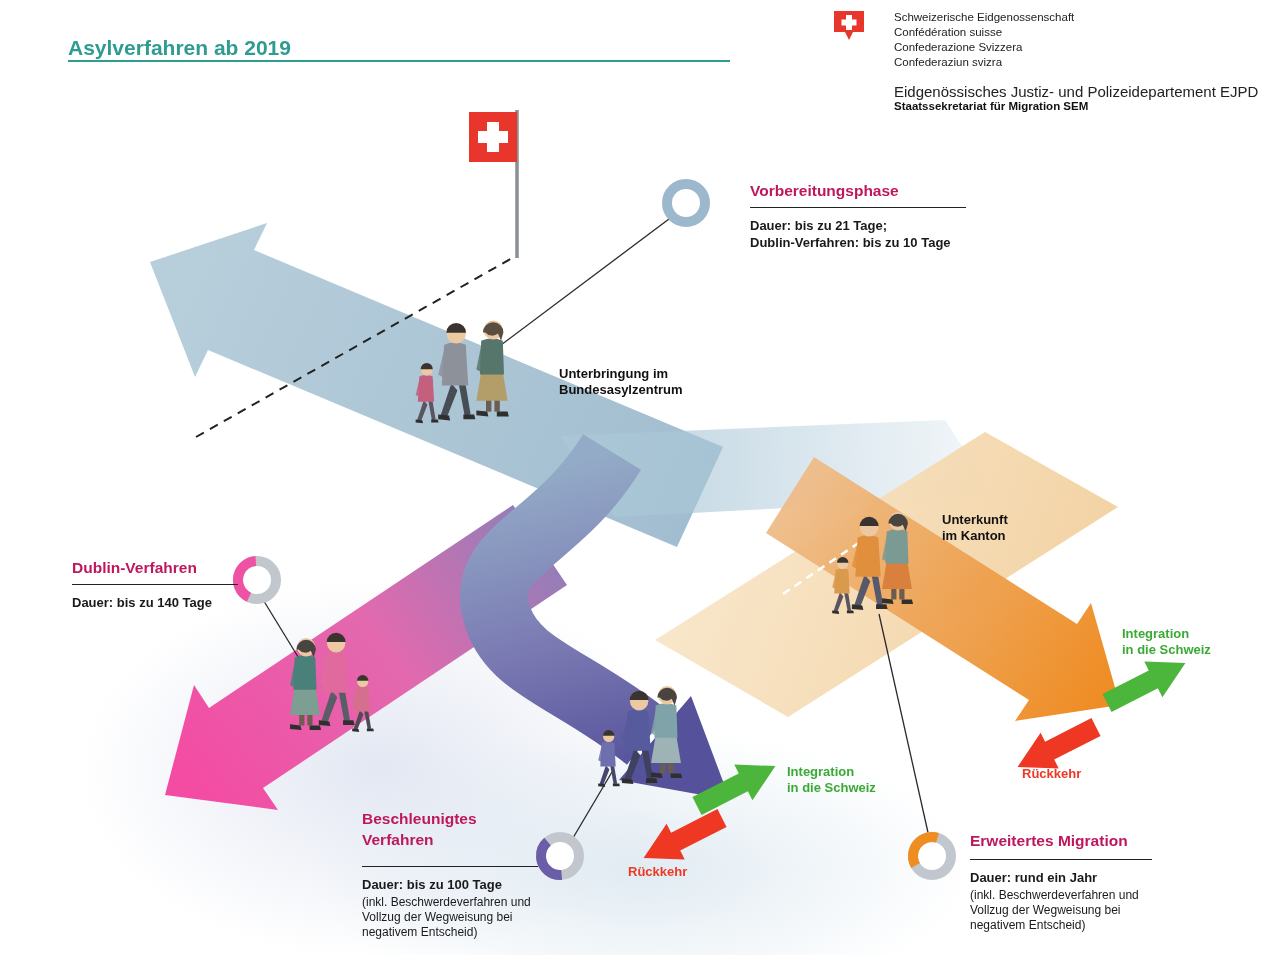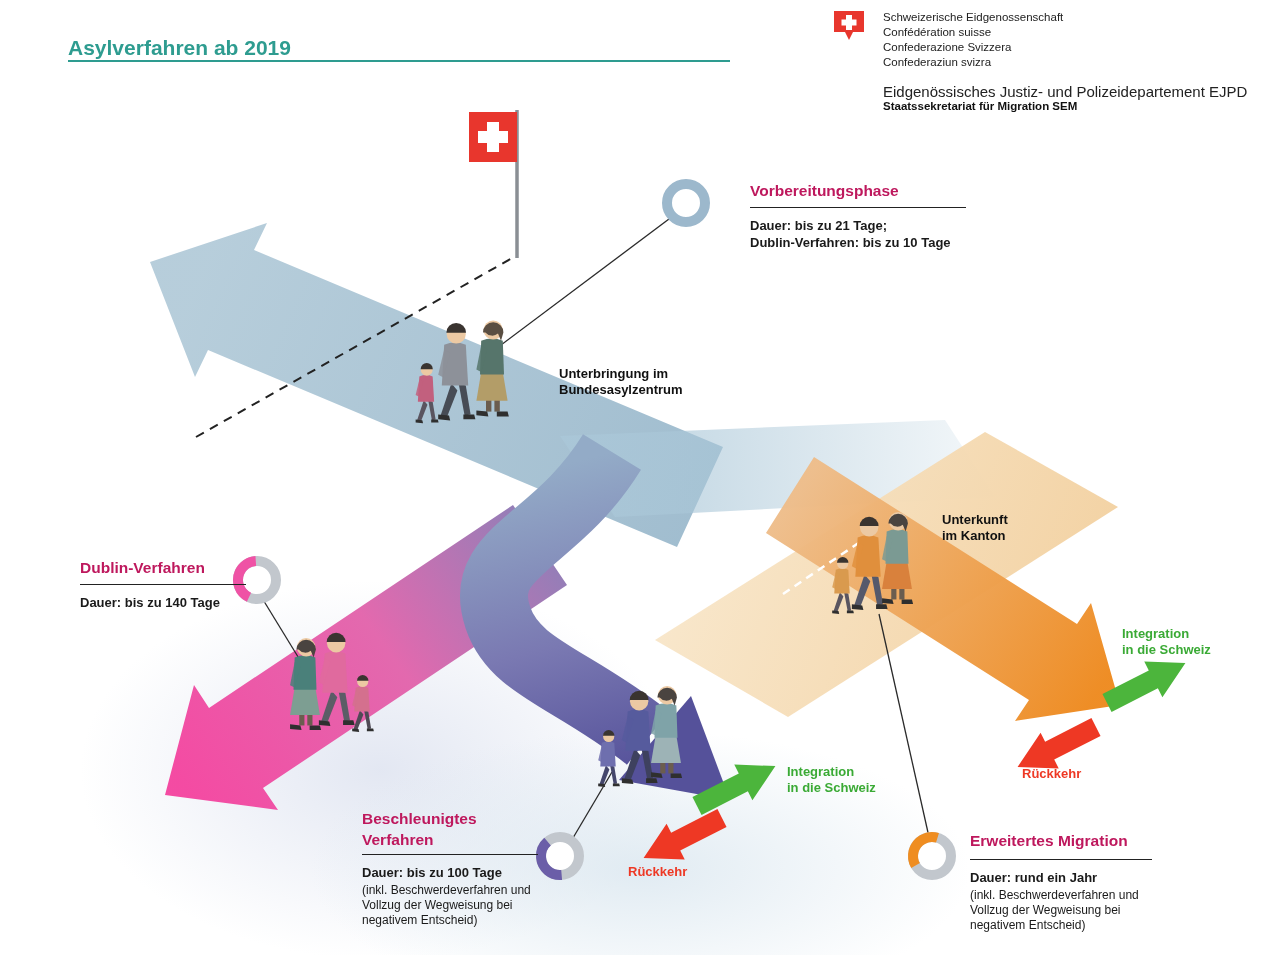--- a/index.html
+++ b/index.html
@@ -11,38 +11,38 @@
 
   .abs{position:absolute;}
   .pre{white-space:pre-line;}
 
   .page-title{
     left:68px;top:36px;width:662px;
     font-size:21px;font-weight:bold;color:#2e9c90;
     border-bottom:2px solid #2e9c90;
   }
 
-  .logo-block{left:833px;top:10px;display:flex;gap:18px;}
+  .logo-block{left:833px;top:10px;display:flex;gap:29px;}
   .logo-text .conf{font-size:11.5px;line-height:15px;color:#222;}
   .logo-text .dept{font-size:15px;line-height:15px;color:#222;margin-top:14px;}
   .logo-text .office{font-size:11.5px;line-height:15px;color:#111;font-weight:bold;}
 
   .phase-block .ph-title{
     font-size:15.5px;font-weight:bold;color:#be185d;line-height:21px;
     border-bottom:1.5px solid #222;
   }
   .phase-block .ph-details{font-size:13px;font-weight:bold;line-height:17px;margin-top:9px;}
   .phase-block .ph-note{font-size:12px;font-weight:normal;line-height:15px;margin-top:2px;}
 
   .blk-vorbereitung{left:750px;top:180px;width:216px;}
   .blk-vorbereitung .ph-title{padding-bottom:6px;}
-  .blk-dublin{left:80px;top:557px;width:166px;}
+  .blk-dublin{left:72px;top:557px;width:166px;}
   .blk-dublin .ph-title{padding-bottom:6px;}
   .blk-beschleunigt{left:362px;top:808px;width:176px;}
-  .blk-beschleunigt .ph-title{padding-bottom:4px;}
+  .blk-beschleunigt .ph-title{padding-bottom:16px;}
   .blk-erweitert{left:970px;top:830px;width:182px;}
   .blk-erweitert .ph-title{padding-bottom:8px;}
 
   .loc-label{font-size:13px;font-weight:bold;line-height:16px;color:#111;}
   .loc-bundesasyl{left:559px;top:366px;}
   .loc-kanton{left:942px;top:512px;}
 
   .outcome{font-size:13px;font-weight:bold;line-height:16px;}
   .outcome.green{color:#3aaa35;}
   .outcome.red{color:#ee3824;}

